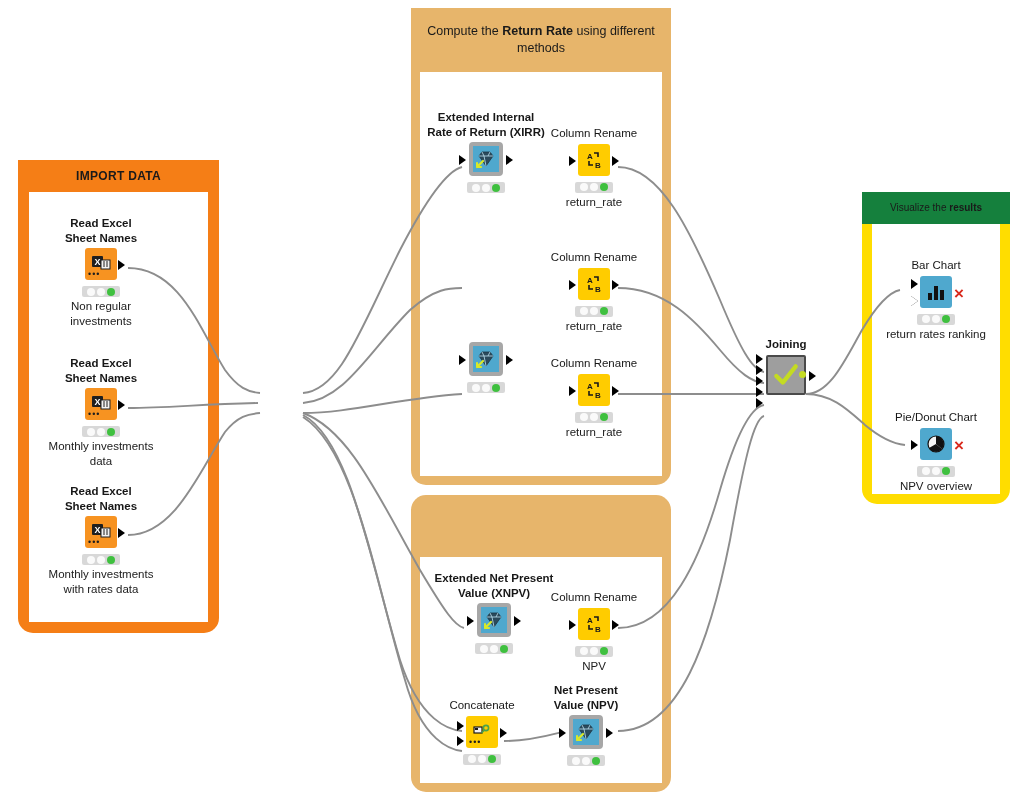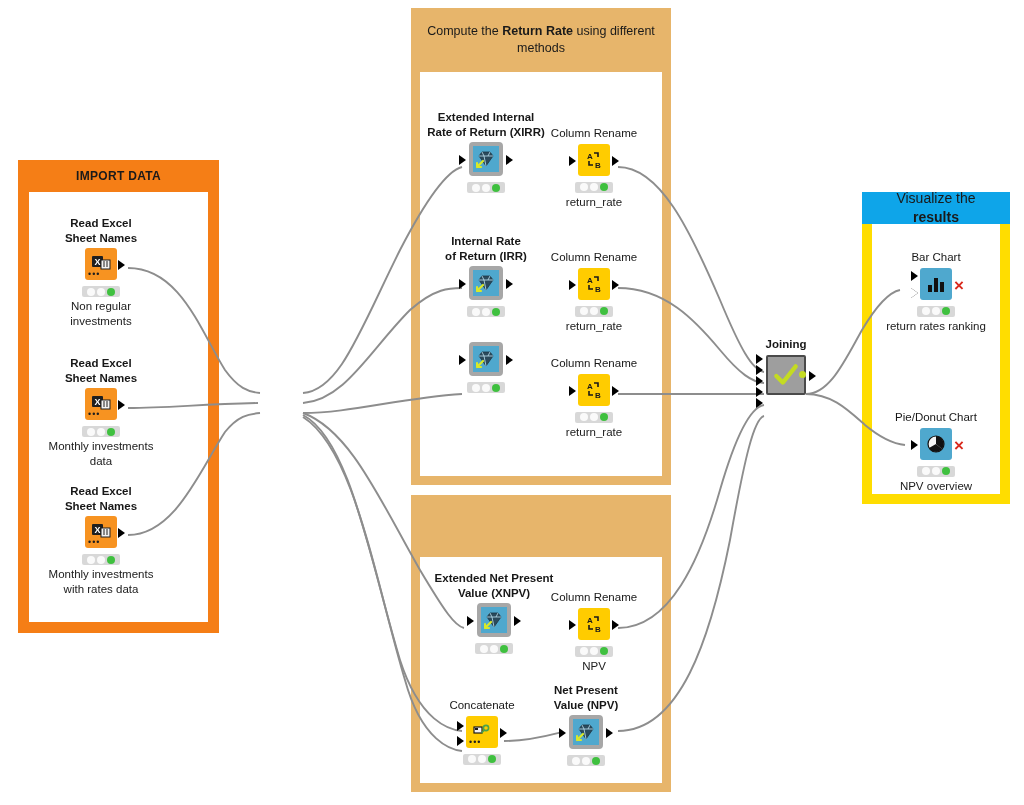--- a/index.html
+++ b/index.html
@@ -8,39 +8,39 @@
     -webkit-font-smoothing:antialiased;
   }
   #canvas{
     position:relative;
     width:1024px;
     height:805px;
     background:#ffffff;
     overflow:hidden;
   }
   
-  .group{position:absolute;box-sizing:border-box;}
+  .group{position:absolute;box-sizing:border-box;border-radius:15px;}
   .group .gbody{position:absolute;inset:0;box-sizing:border-box;background:#ffffff;}
   .group .ghead{
     position:absolute;left:0;right:0;top:0;
     display:flex;align-items:center;justify-content:center;
     text-align:center;box-sizing:border-box;
     font-size:12.5px;color:#1a1a1a;line-height:1.35;
     padding:4px 10px;
   }
   .group.orange{background:#F57E16;}
   .group.orange .ghead{background:#F57E16;font-weight:bold;letter-spacing:.3px;font-size:12px;}
   .group.orange .gbody{left:11px;right:11px;top:32px;bottom:11px;}
 
   .group.sand{background:#E7B56B;}
   .group.sand .ghead{background:#E7B56B;}
   .group.sand .gbody{left:9px;right:9px;bottom:9px;}
 
   .group.yellow{background:#FFDD00;}
-  .group.yellow .ghead{background:#0ea5e9;font-size:14px;justify-content:center;}
+  .group.yellow .ghead{background:#15803d;font-size:10px;justify-content:center;}
   .group.yellow .gbody{left:10px;right:10px;top:32px;bottom:10px;}
 
   .bold{font-weight:bold;}
 
   
   #edges{position:absolute;left:0;top:0;width:1024px;height:805px;pointer-events:none;}
   #edges path{fill:none;stroke:#8d8d8d;stroke-width:1.9;}
 
   
   .node{position:absolute;width:120px;margin-left:-60px;text-align:center;}
@@ -244,40 +244,20 @@
       <div class="port" style="right:-9px;top:12px;"></div>
     </div>
     <div class="status">
         <i></i>
         <i></i>
         <i class="go"></i>
       </div>
     <div class="sub">return_rate</div>
   </div>
 
-  <div class="node" style="left:486px;top:234px;">
-    <div class="nlabel">Internal Rate
-of Return (IRR)</div>
-    <div class="icowrap" style="height:36px;">
-      <div class="ico blueframe">
-        <svg width="20" height="20" viewBox="0 0 20 20" aria-hidden="true">
-          <path d="M3 7 L6 3 H14 L17 7 L10 17 Z" fill="#2b4a5c" stroke="#1d3544" stroke-width="0.8"></path>
-          <path d="M3 7 H17 M6 3 L8 7 L10 17 M14 3 L12 7" stroke="#bfe3f2" stroke-width="0.8" fill="none"></path>
-          <path d="M1 18 L7 12 M1 18 L1 14 M1 18 L5 18" stroke="#D8E82A" stroke-width="2.2" fill="none" stroke-linecap="round"></path>
-        </svg>
-      </div>
-      <div class="port" style="left:-10px;top:13px;"></div>
-      <div class="port" style="right:-10px;top:13px;"></div>
-    </div>
-    <div class="status">
-        <i></i>
-        <i></i>
-        <i class="go"></i>
-      </div>
-  </div>
 
   <div class="node" style="left:594px;top:250px;">
     <div class="nlabel reg">Column Rename</div>
     <div class="icowrap">
       <div class="ico yellow">
         <svg width="22" height="22" viewBox="0 0 22 22" aria-hidden="true">
           <text x="4" y="10" font-size="8" font-weight="bold" font-family="Liberation Sans, sans-serif" fill="#1a1a1a">A</text>
           <path d="M11 4 h4 v4" stroke="#1a1a1a" stroke-width="1.6" fill="none"></path>
           <path d="M6 12 v4 h4" stroke="#1a1a1a" stroke-width="1.6" fill="none"></path>
           <text x="12" y="19" font-size="8" font-weight="bold" font-family="Liberation Sans, sans-serif" fill="#1a1a1a">B</text>
@@ -433,21 +413,21 @@
       <div class="port" style="left:-10px;top:-1px;"></div>
       <div class="port" style="left:-10px;top:10px;"></div>
       <div class="port" style="left:-10px;top:21px;"></div>
       <div class="port" style="left:-10px;top:32px;"></div>
       <div class="port" style="left:-10px;top:43px;"></div>
       <div class="port" style="right:-10px;top:16px;"></div>
       <div class="portdot" style="right:0px;top:16px;"></div>
     </div>
   </div>
 
-  <div class="node" style="left:936px;top:250px;">
+  <div class="node" style="left:936px;top:258px;">
     <div class="nlabel reg">Bar Chart</div>
     <div class="icowrap">
       <div class="ico blue">
         <svg width="22" height="22" viewBox="0 0 22 22" aria-hidden="true">
           <rect x="3" y="12" width="4" height="7" fill="#111"></rect>
           <rect x="9" y="5" width="4" height="14" fill="#111"></rect>
           <rect x="15" y="9" width="4" height="10" fill="#111"></rect>
         </svg>
       </div>
       <div class="port" style="left:-9px;top:3px;"></div>

